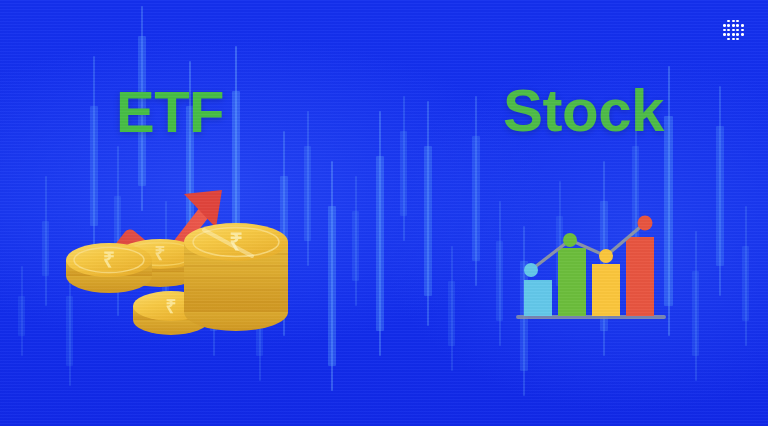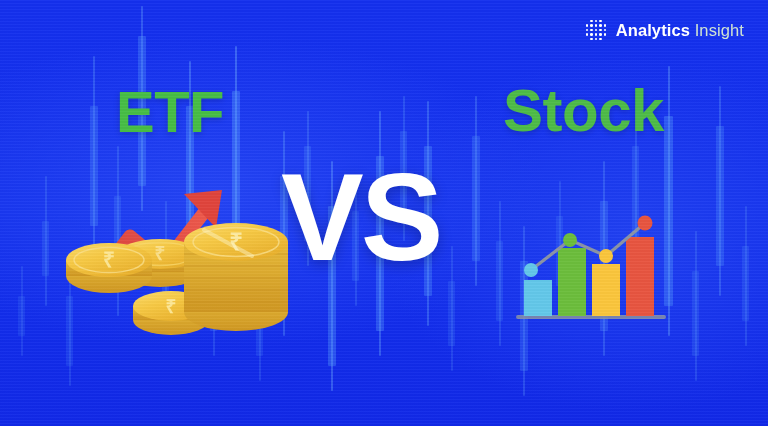--- a/index.html
+++ b/index.html
@@ -363,21 +363,20 @@
 
       <polyline points="23,62 62,32 98,48 137,15" fill="none" stroke="#8A93A6" stroke-width="3.2" stroke-linecap="round" stroke-linejoin="round"></polyline>
 
       <circle cx="23" cy="62" r="7" fill="#63C8EA"></circle>
       <circle cx="62" cy="32" r="7" fill="#6CBE3C"></circle>
       <circle cx="98" cy="48" r="7" fill="#FBC63C"></circle>
       <circle cx="137" cy="15" r="7.5" fill="#E85540"></circle>
     </svg>
   </div>
 
-  <div id="word-vs">VS</div>
 
   <div id="brand">
     <span id="brand-dots">
         <i class="off"></i>
         <i></i>
         <i></i>
         <i></i>
         <i class="off"></i>
         <i></i>
         <i></i>
@@ -393,19 +392,16 @@
         <i></i>
         <i></i>
         <i></i>
         <i></i>
         <i class="off"></i>
         <i></i>
         <i></i>
         <i></i>
         <i class="off"></i>
       </span>
-    <span id="brand-text">
-      <span id="brand-analytics">Analytics</span><span>&nbsp;</span><span id="brand-insight">Insight</span>
-    </span>
   </div>
 
   <div id="scanlines"></div>
 </div>
 
 </body></html>

